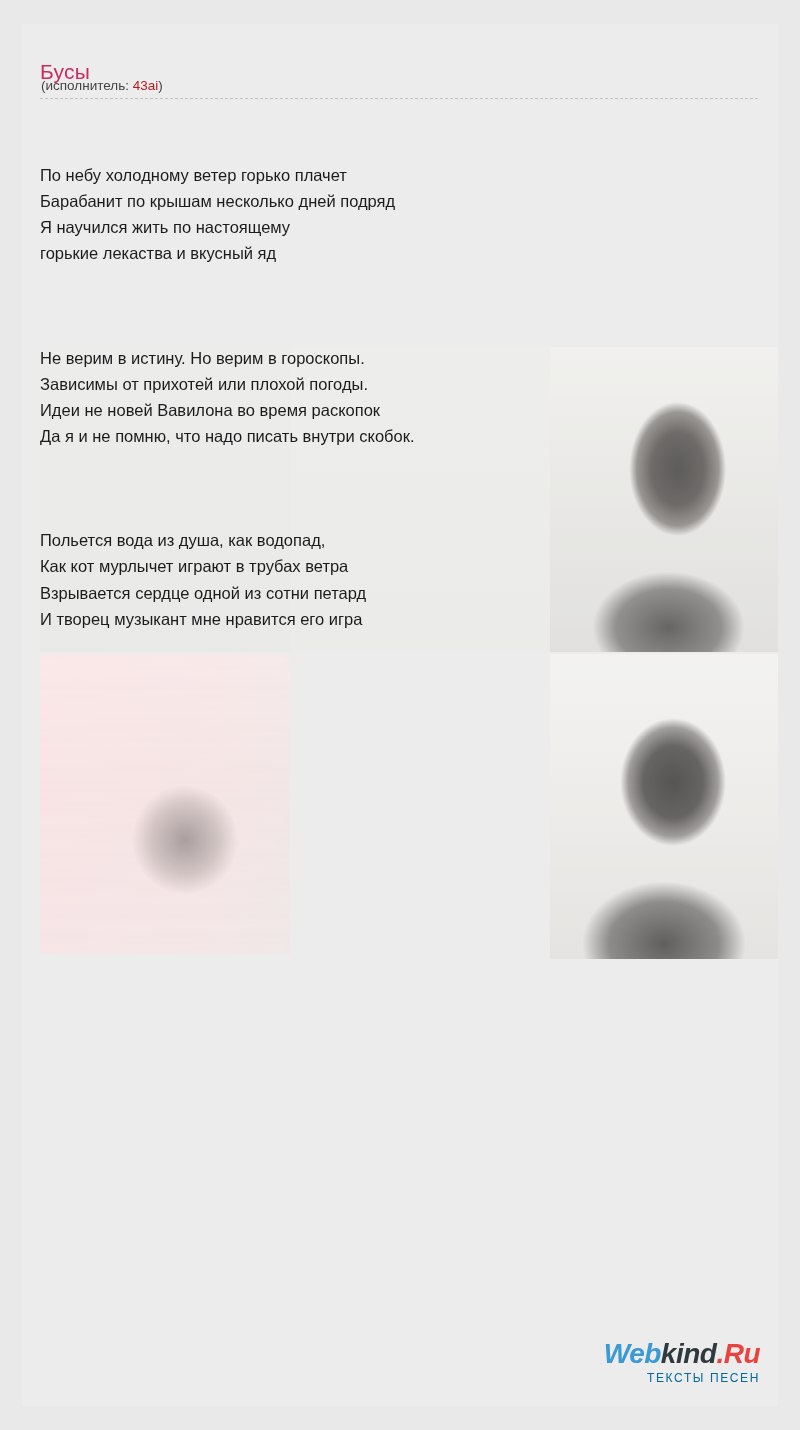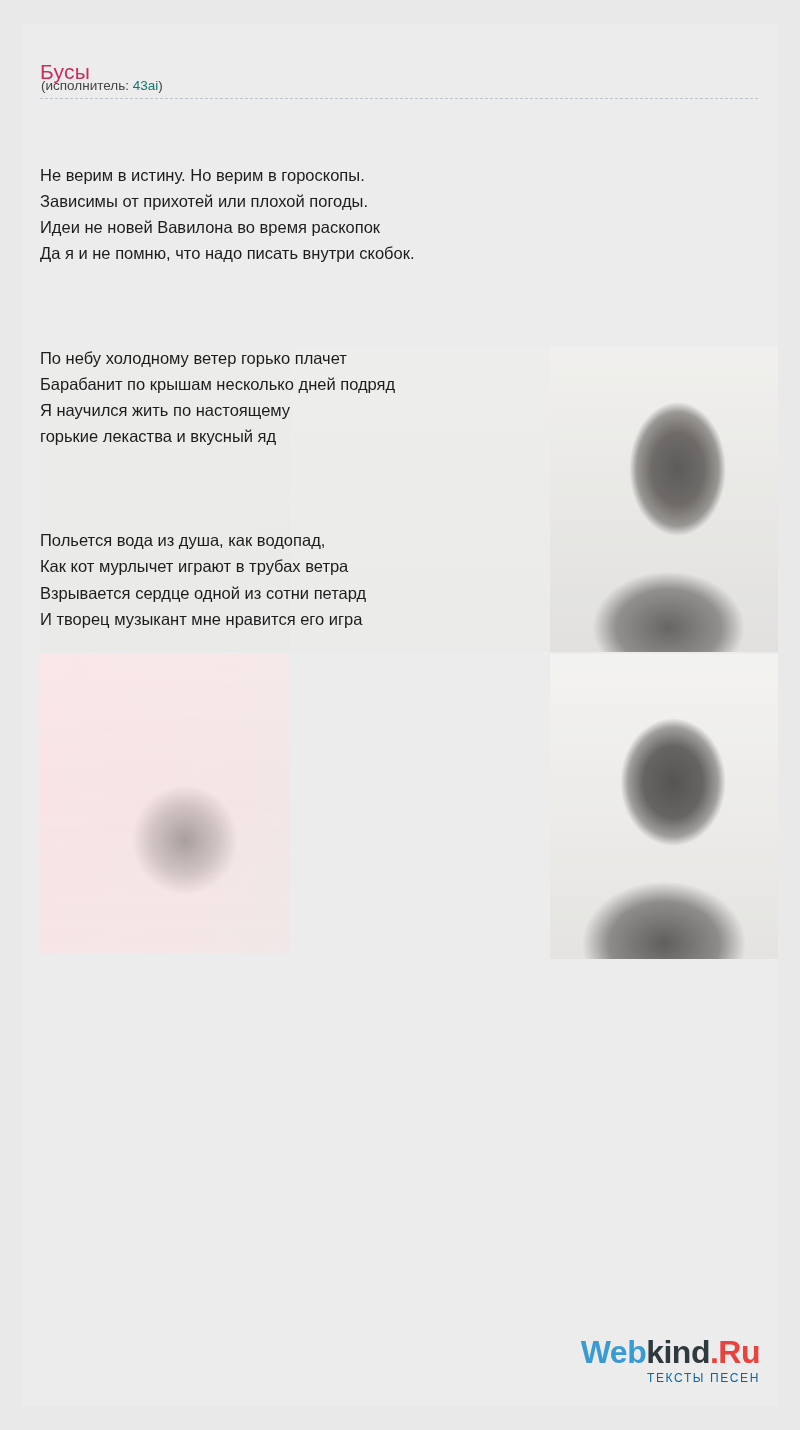--- a/index.html
+++ b/index.html
@@ -40,21 +40,21 @@
     letter-spacing: 0.2px;
   }
   .performer-line {
     position: absolute;
     left: 19px;
     top: 54px;
     font-size: 13.5px;
     color: #444;
   }
   .performer-link {
-    color: #0f766e;
+    color: #b91c1c;
     text-decoration: none;
   }
   .divider {
     position: absolute;
     left: 18px;
     top: 74px;
     width: 718px;
     border-top: 1px dashed #b9c4cc;
     height: 0;
   }
@@ -138,23 +138,24 @@
   
   .watermark {
     position: absolute;
     right: 18px;
     bottom: 22px;
     text-align: right;
     z-index: 4;
     line-height: 1;
   }
   .wm-main {
-    font-size: 32px;
+    font-size: 28px;
     font-weight: bold;
     letter-spacing: -0.5px;
+    font-style: italic;
   }
   .wm-web { color: #3b9ad4; }
   .wm-kind { color: #2f3a3f; }
   .wm-ru { color: #e8433f; }
   .wm-sub {
     font-size: 12px;
     color: #0369a1;
     letter-spacing: 1.6px;
     margin-top: 4px;
   }
@@ -172,28 +173,28 @@
     <div class="photo photo-c"></div>
     <div class="photo photo-b"></div>
 
     <h1 class="song-title">Бусы</h1>
 
     <div class="performer-line"><span>(исполнитель: </span><a class="performer-link" href="#">43ai</a><span>)</span></div>
 
     <div class="divider"></div>
 
     <div class="lyrics">
+      <p class="stanza">По небу холодному ветер горько плачет
+Барабанит по крышам несколько дней подряд
+Я научился жить по настоящему
+горькие лекаства и вкусный яд</p>
       <p class="stanza">Не верим в истину. Но верим в гороскопы.
 Зависимы от прихотей или плохой погоды.
 Идеи не новей Вавилона во время раскопок
 Да я и не помню, что надо писать внутри скобок.</p>
-      <p class="stanza">По небу холодному ветер горько плачет
-Барабанит по крышам несколько дней подряд
-Я научился жить по настоящему
-горькие лекаства и вкусный яд</p>
       <p class="stanza">Польется вода из душа, как водопад,
 Как кот мурлычет играют в трубах ветра
 Взрывается сердце одной из сотни петард
 И творец музыкант мне нравится его игра</p>
       
       
       
     </div>
 
     <div class="watermark">

